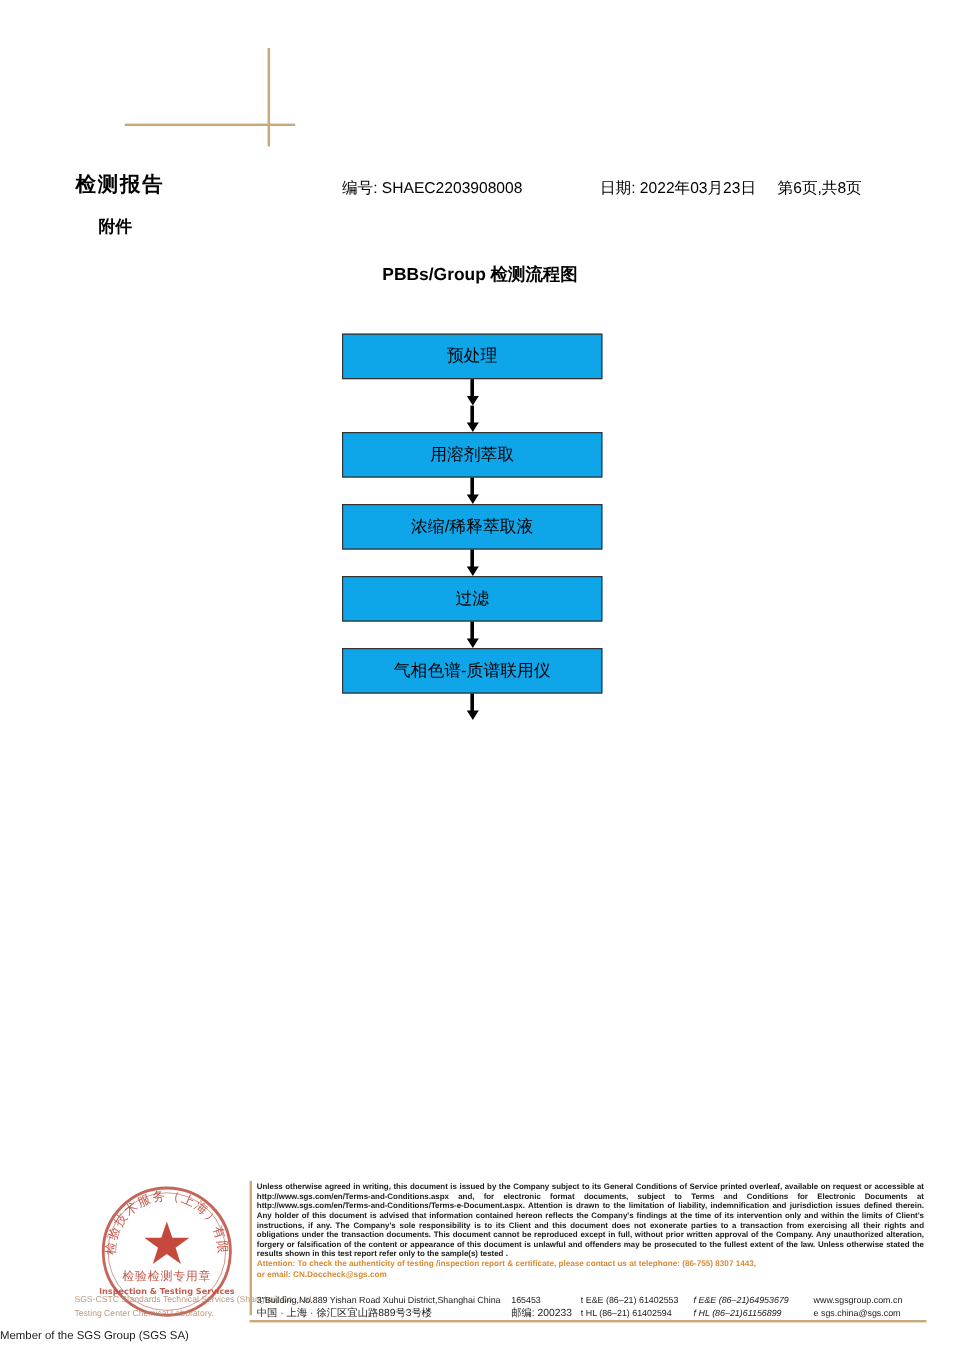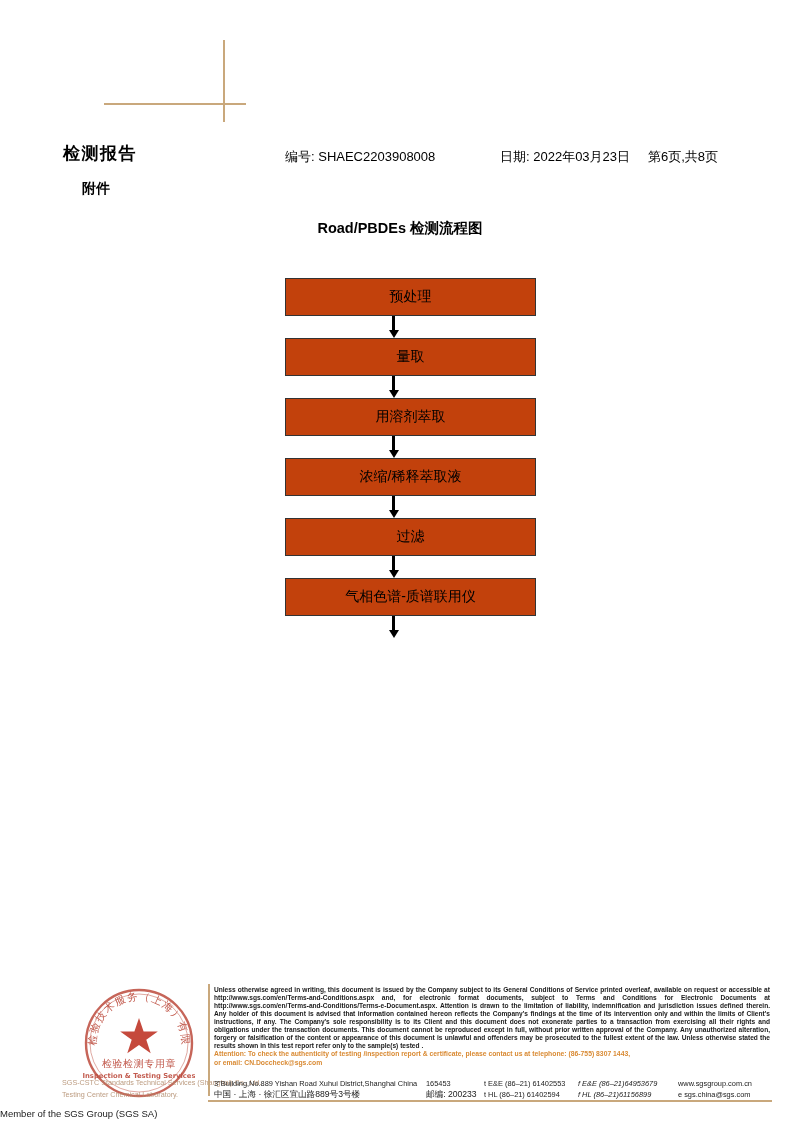--- a/index.html
+++ b/index.html
@@ -102,24 +102,24 @@
     font-weight: bold;
   }
   #flowchart {
     position: absolute;
     left: 285px;
     top: 278px;
     width: 219px;
   }
   .flow-node {
     position: relative;
-    width: 251px;
+    width: 217px;
     height: 38px;
     border: 1px solid #333;
-    background: #c2410c;
+    background: #0ea5e9;
     display: flex;
     align-items: center;
     justify-content: center;
     font-family: Liberation Sans, sans-serif;
     font-size: 14px;
     color: #000;
     box-sizing: border-box;
   }
   .flow-arrow {
     position: relative;
@@ -255,29 +255,28 @@
   <div id="logo-vline"></div>
   <div id="logo-hline"></div>
 </div>
 
 <div id="doc-title">检测报告</div>
 <div id="doc-subtitle">附件</div>
 <div id="report-no">编号: SHAEC2203908008</div>
 <div id="report-date">日期: 2022年03月23日</div>
 <div id="report-page">第6页,共8页</div>
 
-<div id="flow-title">Road/PBDEs 检测流程图</div>
+<div id="flow-title">PBBs/Group 检测流程图</div>
 
 <div id="flowchart">
   <div class="flow-node">预处理</div>
   <div class="flow-arrow">
       <div class="shaft"></div>
       <div class="head"></div>
     </div>
-  <div class="flow-node">量取</div>
   <div class="flow-arrow">
       <div class="shaft"></div>
       <div class="head"></div>
     </div>
   <div class="flow-node">用溶剂萃取</div>
   <div class="flow-arrow">
       <div class="shaft"></div>
       <div class="head"></div>
     </div>
   <div class="flow-node">浓缩/稀释萃取液</div>

